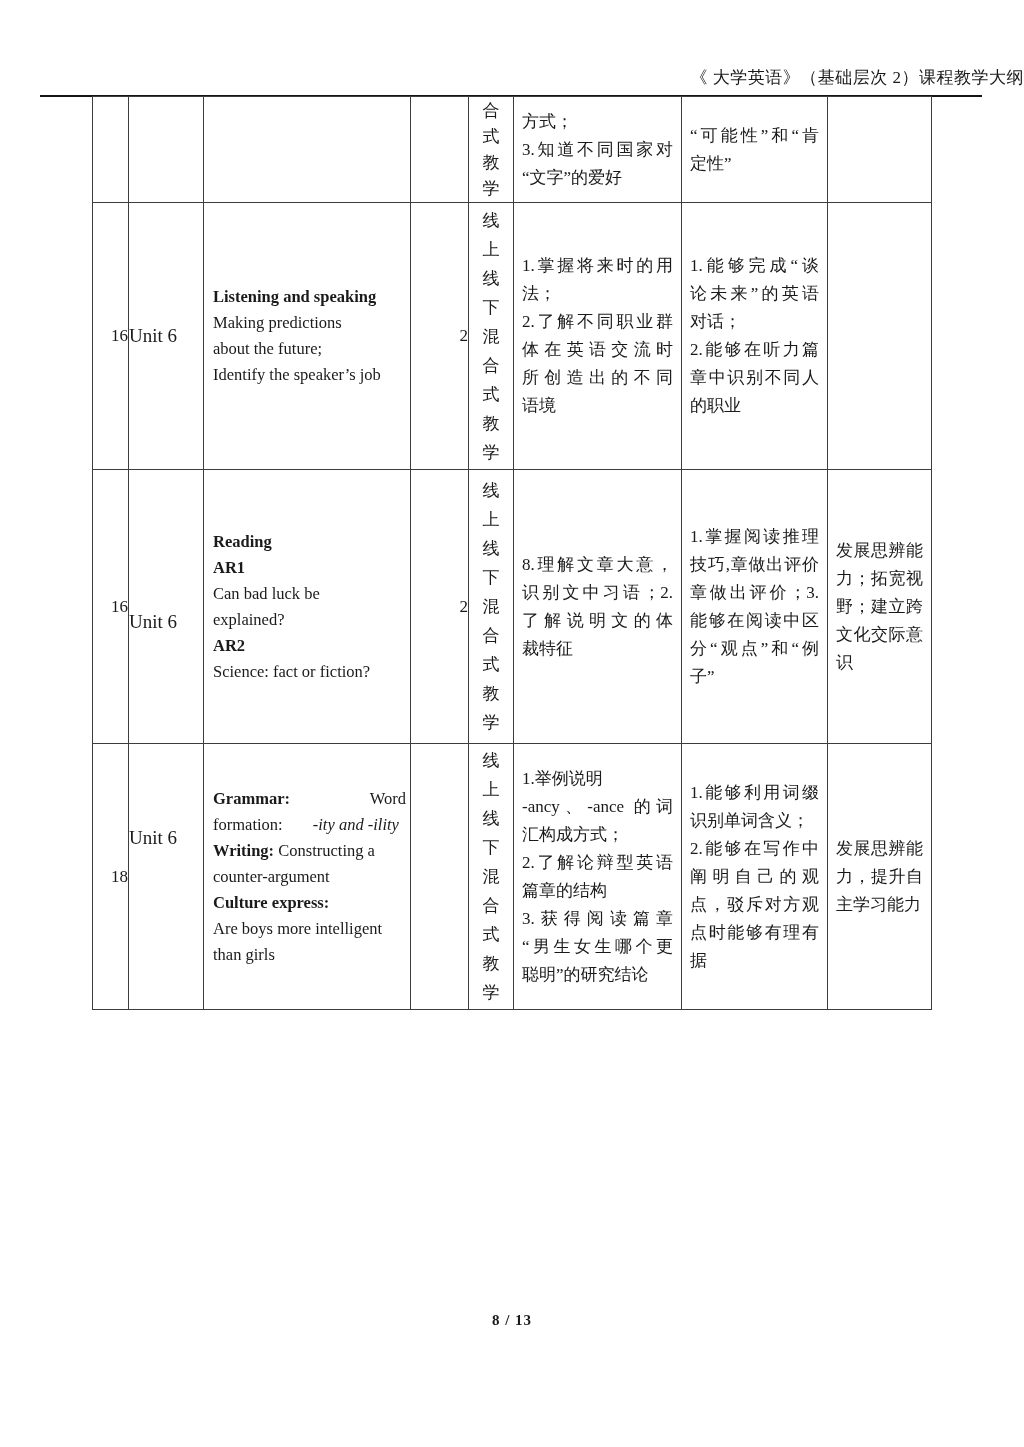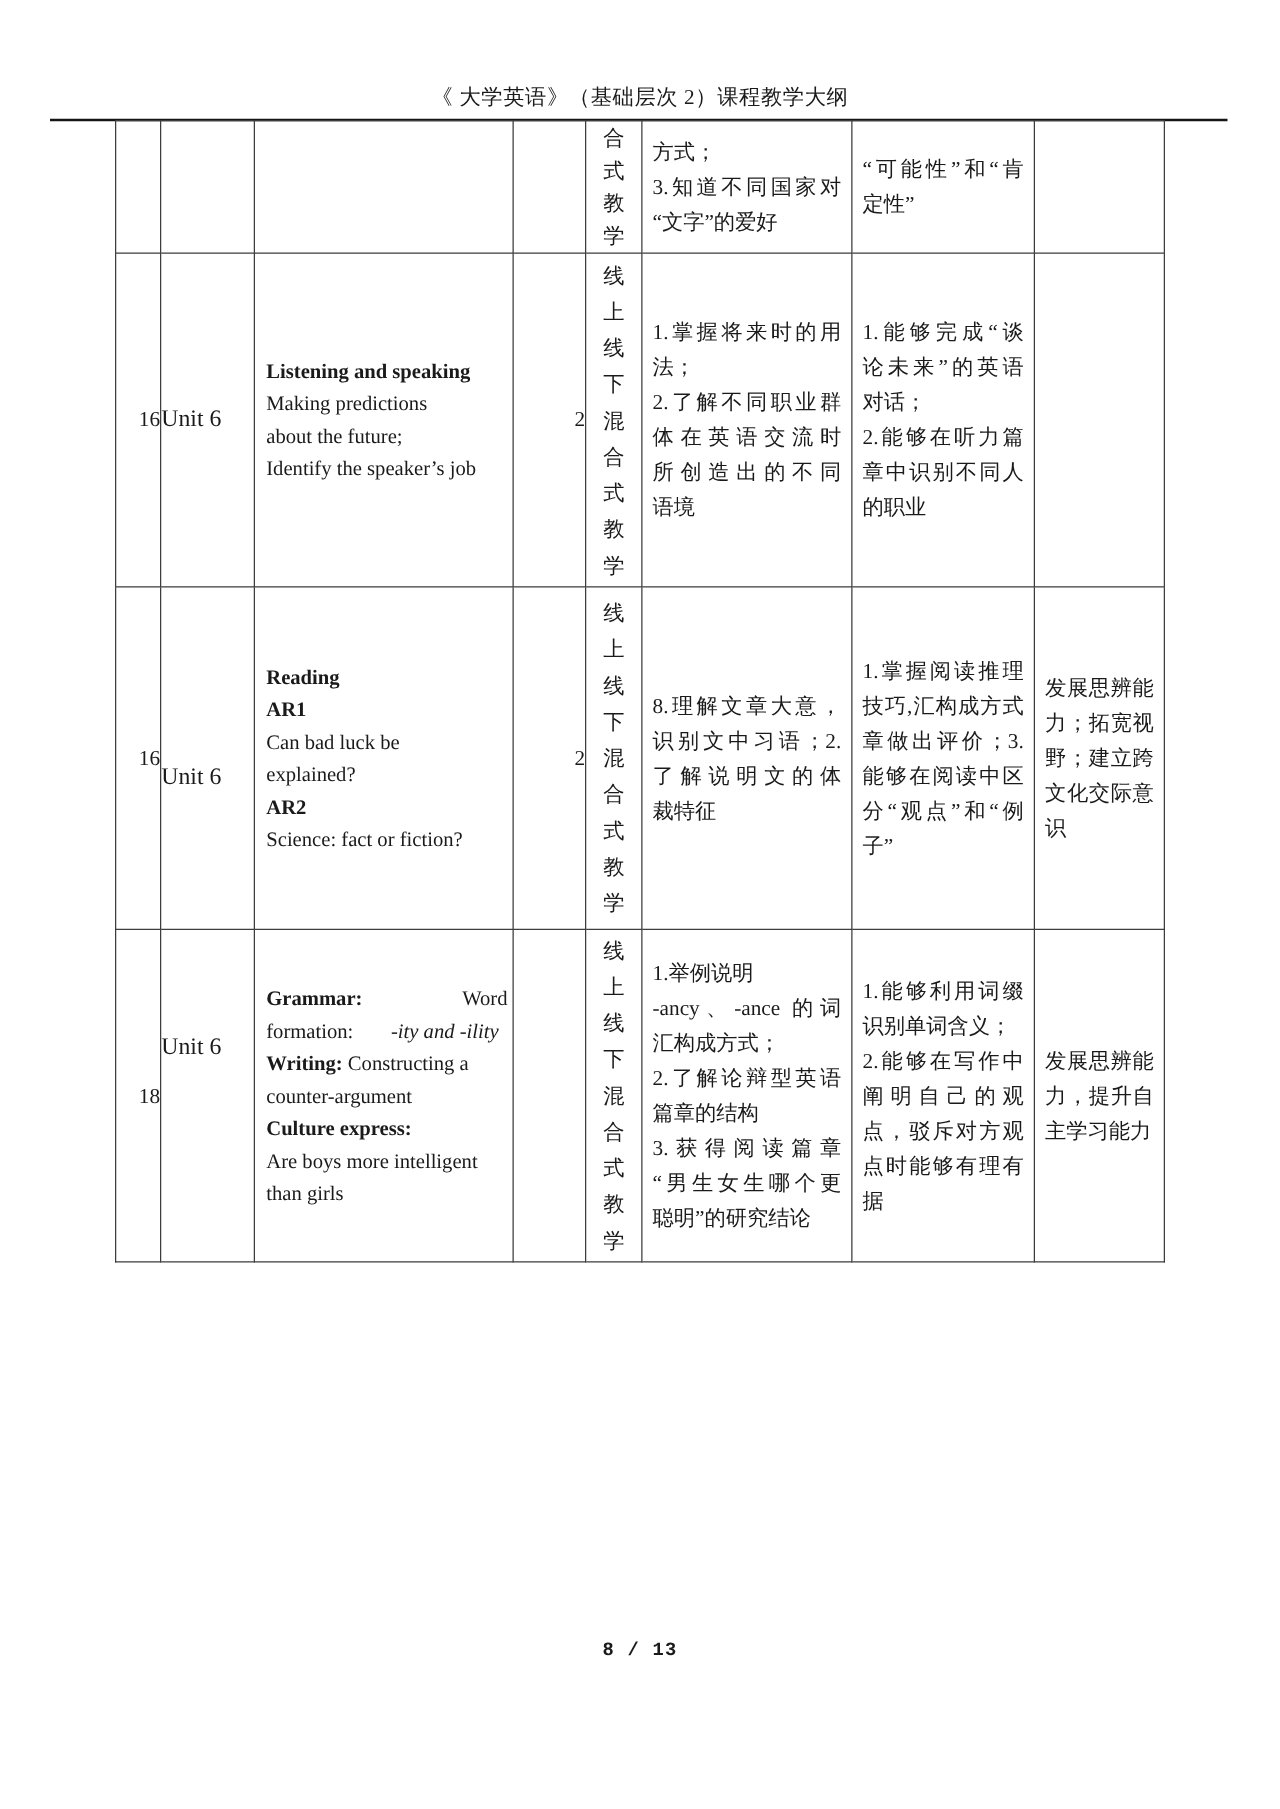--- a/index.html
+++ b/index.html
@@ -2,21 +2,21 @@
 <html><head>
 <meta charset="utf-8">
 <style>
   html,body{margin:0;padding:0;}
   body{
     width:1024px;height:1447px;position:relative;background:#ffffff;
     font-family:"Liberation Serif", serif;color:#1a1a1a;overflow:hidden;
   }
   .doc-header{
     position:absolute;top:66px;left:0;width:100%;
-    text-align:center;font-size:17px;letter-spacing:0.5px;
+    text-align:right;font-size:17px;letter-spacing:0.5px;
   }
   .header-rule{
     position:absolute;left:40px;top:95px;width:942px;height:2px;background:#151515;
   }
   table.syllabus{
     position:absolute;left:92px;top:96px;width:839px;
     border-collapse:collapse;table-layout:fixed;
   }
   td{
     border:1px solid #3d3d3d;vertical-align:middle;padding:0;overflow:hidden;
@@ -37,21 +37,21 @@
   .b{font-weight:bold;}
   .i{font-style:italic;margin-left:26px;}
   .mode-stack{
     display:flex;flex-direction:column;align-items:center;justify-content:center;
     font-size:17px;height:100%;
   }
   .mode-stack .tl{line-height:29px;}
   tr.r0 .mode-stack .tl{line-height:26px;}
   .page-number{
     position:absolute;top:1312px;left:0;width:100%;text-align:center;
-    font-family:Liberation Mono, monospace;font-size:15px;font-weight:bold;
+    font-family:Liberation Serif, serif;font-size:15px;font-weight:bold;
     letter-spacing:1px;
   }
 </style>
 </head>
 <body>
 
 <div class="doc-header">《 大学英语》（基础层次 2）课程教学大纲</div>
 <div class="header-rule"></div>
 
 <table class="syllabus">
@@ -184,21 +184,21 @@
           <div class="lines">
             <div class="tl jl">8.理解文章大意，</div>
             <div class="tl jl">识别文中习语；2.</div>
             <div class="tl jl">了解说明文的体</div>
             <div class="tl">裁特征</div>
           </div>
         </td>
       <td class="c-ability zh">
           <div class="lines">
             <div class="tl jl">1.掌握阅读推理</div>
-            <div class="tl jl">技巧,汇构成方式</div>
+            <div class="tl jl">技巧,章做出评价</div>
             <div class="tl jl">章做出评价；3.</div>
             <div class="tl jl">能够在阅读中区</div>
             <div class="tl jl">分“观点”和“例</div>
             <div class="tl">子”</div>
           </div>
         </td>
       <td class="c-quality zh">
           <div class="lines">
             <div class="tl jl">发展思辨能</div>
             <div class="tl jl">力；拓宽视</div>

